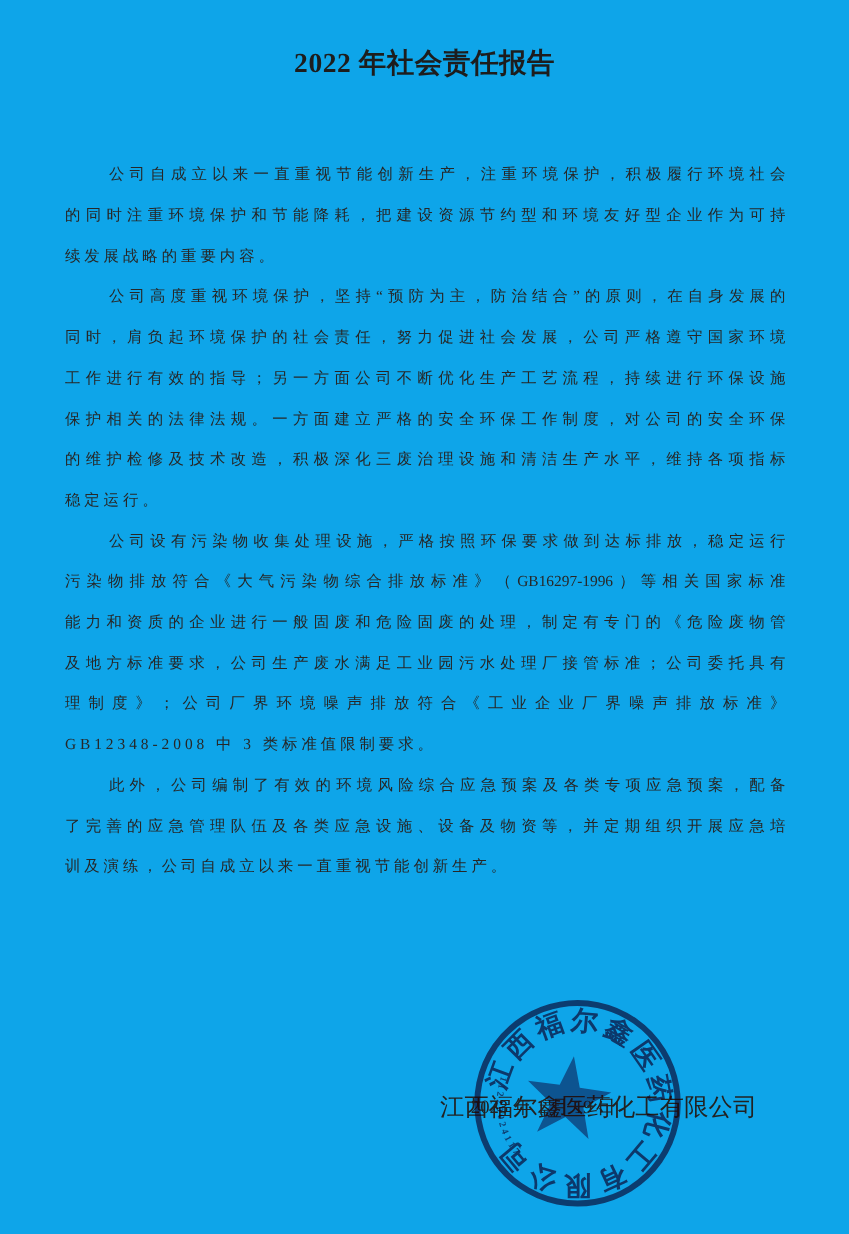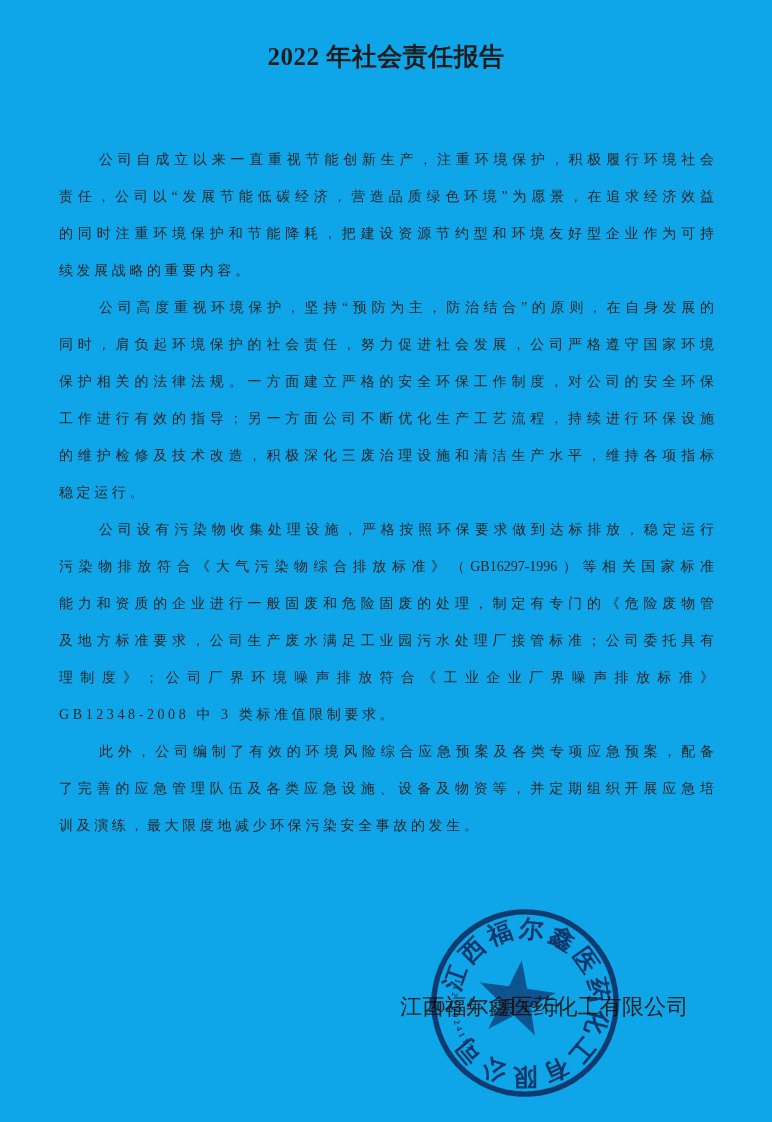--- a/index.html
+++ b/index.html
@@ -69,44 +69,43 @@
 </head>
 <body>
 
 <div class="page">
 
   <h1 class="title">2022 年社会责任报告</h1>
 
   <div class="body-text">
     <div>
       <p class="ln ind">公司自成立以来一直重视节能创新生产，注重环境保护，积极履行环境社会</p>
-      <p class="ln">责任，公司以“发展节能低碳经济，营造品质绿色环境”为愿景，在追求经济效益</p>
       <p class="ln">的同时注重环境保护和节能降耗，把建设资源节约型和环境友好型企业作为可持</p>
       <p class="ln end">续发展战略的重要内容。</p>
     </div>
     <div>
       <p class="ln ind">公司高度重视环境保护，坚持“预防为主，防治结合”的原则，在自身发展的</p>
       <p class="ln">同时，肩负起环境保护的社会责任，努力促进社会发展，公司严格遵守国家环境</p>
+      <p class="ln">工作进行有效的指导；另一方面公司不断优化生产工艺流程，持续进行环保设施</p>
       <p class="ln">保护相关的法律法规。一方面建立严格的安全环保工作制度，对公司的安全环保</p>
-      <p class="ln">工作进行有效的指导；另一方面公司不断优化生产工艺流程，持续进行环保设施</p>
       <p class="ln">的维护检修及技术改造，积极深化三废治理设施和清洁生产水平，维持各项指标</p>
       <p class="ln end">稳定运行。</p>
     </div>
     <div>
       <p class="ln ind">公司设有污染物收集处理设施，严格按照环保要求做到达标排放，稳定运行</p>
       <p class="ln">污染物排放符合《大气污染物综合排放标准》（GB16297-1996）等相关国家标准</p>
       <p class="ln">能力和资质的企业进行一般固废和危险固废的处理，制定有专门的《危险废物管</p>
       <p class="ln">及地方标准要求，公司生产废水满足工业园污水处理厂接管标准；公司委托具有</p>
       <p class="ln">理制度》；公司厂界环境噪声排放符合《工业企业厂界噪声排放标准》</p>
       <p class="ln end">GB12348-2008 中 3 类标准值限制要求。</p>
     </div>
     <div>
       <p class="ln ind">此外，公司编制了有效的环境风险综合应急预案及各类专项应急预案，配备</p>
       <p class="ln">了完善的应急管理队伍及各类应急设施、设备及物资等，并定期组织开展应急培</p>
-      <p class="ln end">训及演练，最大限度地减少环保污染安全事故的发生。</p>
+      <p class="ln end">训及演练，公司自成立以来一直重视节能创新生产。</p>
     </div>
   </div>
 
   <div>
     <div class="sig-company">江西福尔鑫医药化工有限公司</div>
     <div class="sig-date">2023 年 1 月 19 日</div>
   </div>
 
   <svg class="seal" viewBox="0 0 200 200" xmlns="http://www.w3.org/2000/svg">
     <g id="seal-rotated" transform="rotate(80 100 100)">

